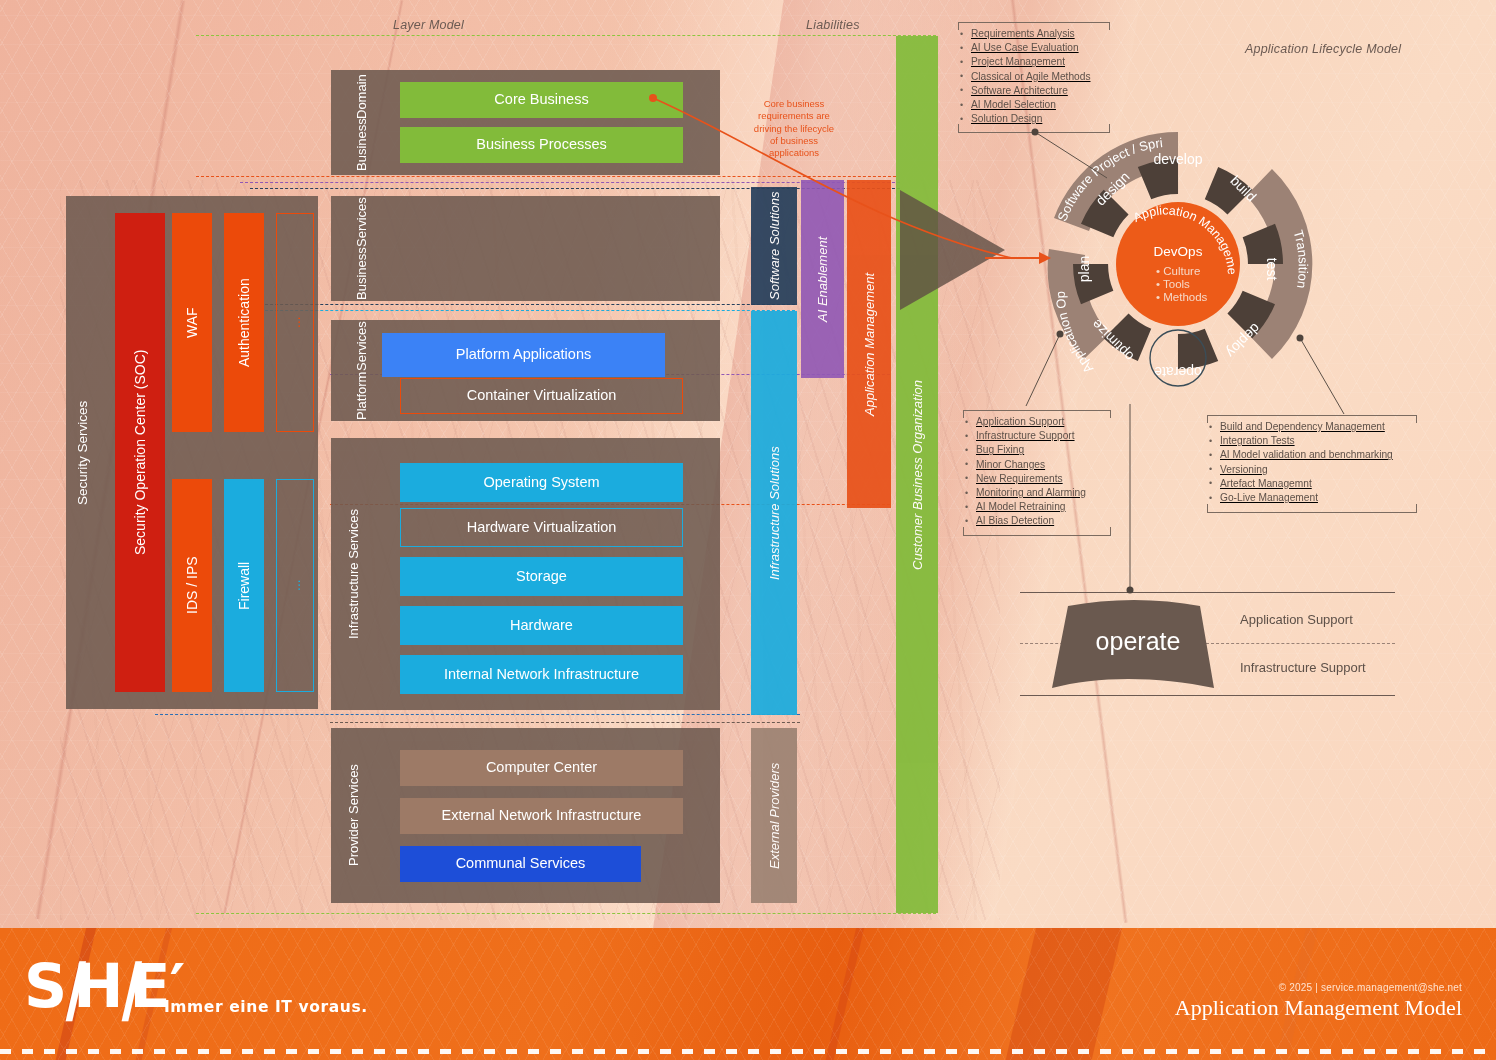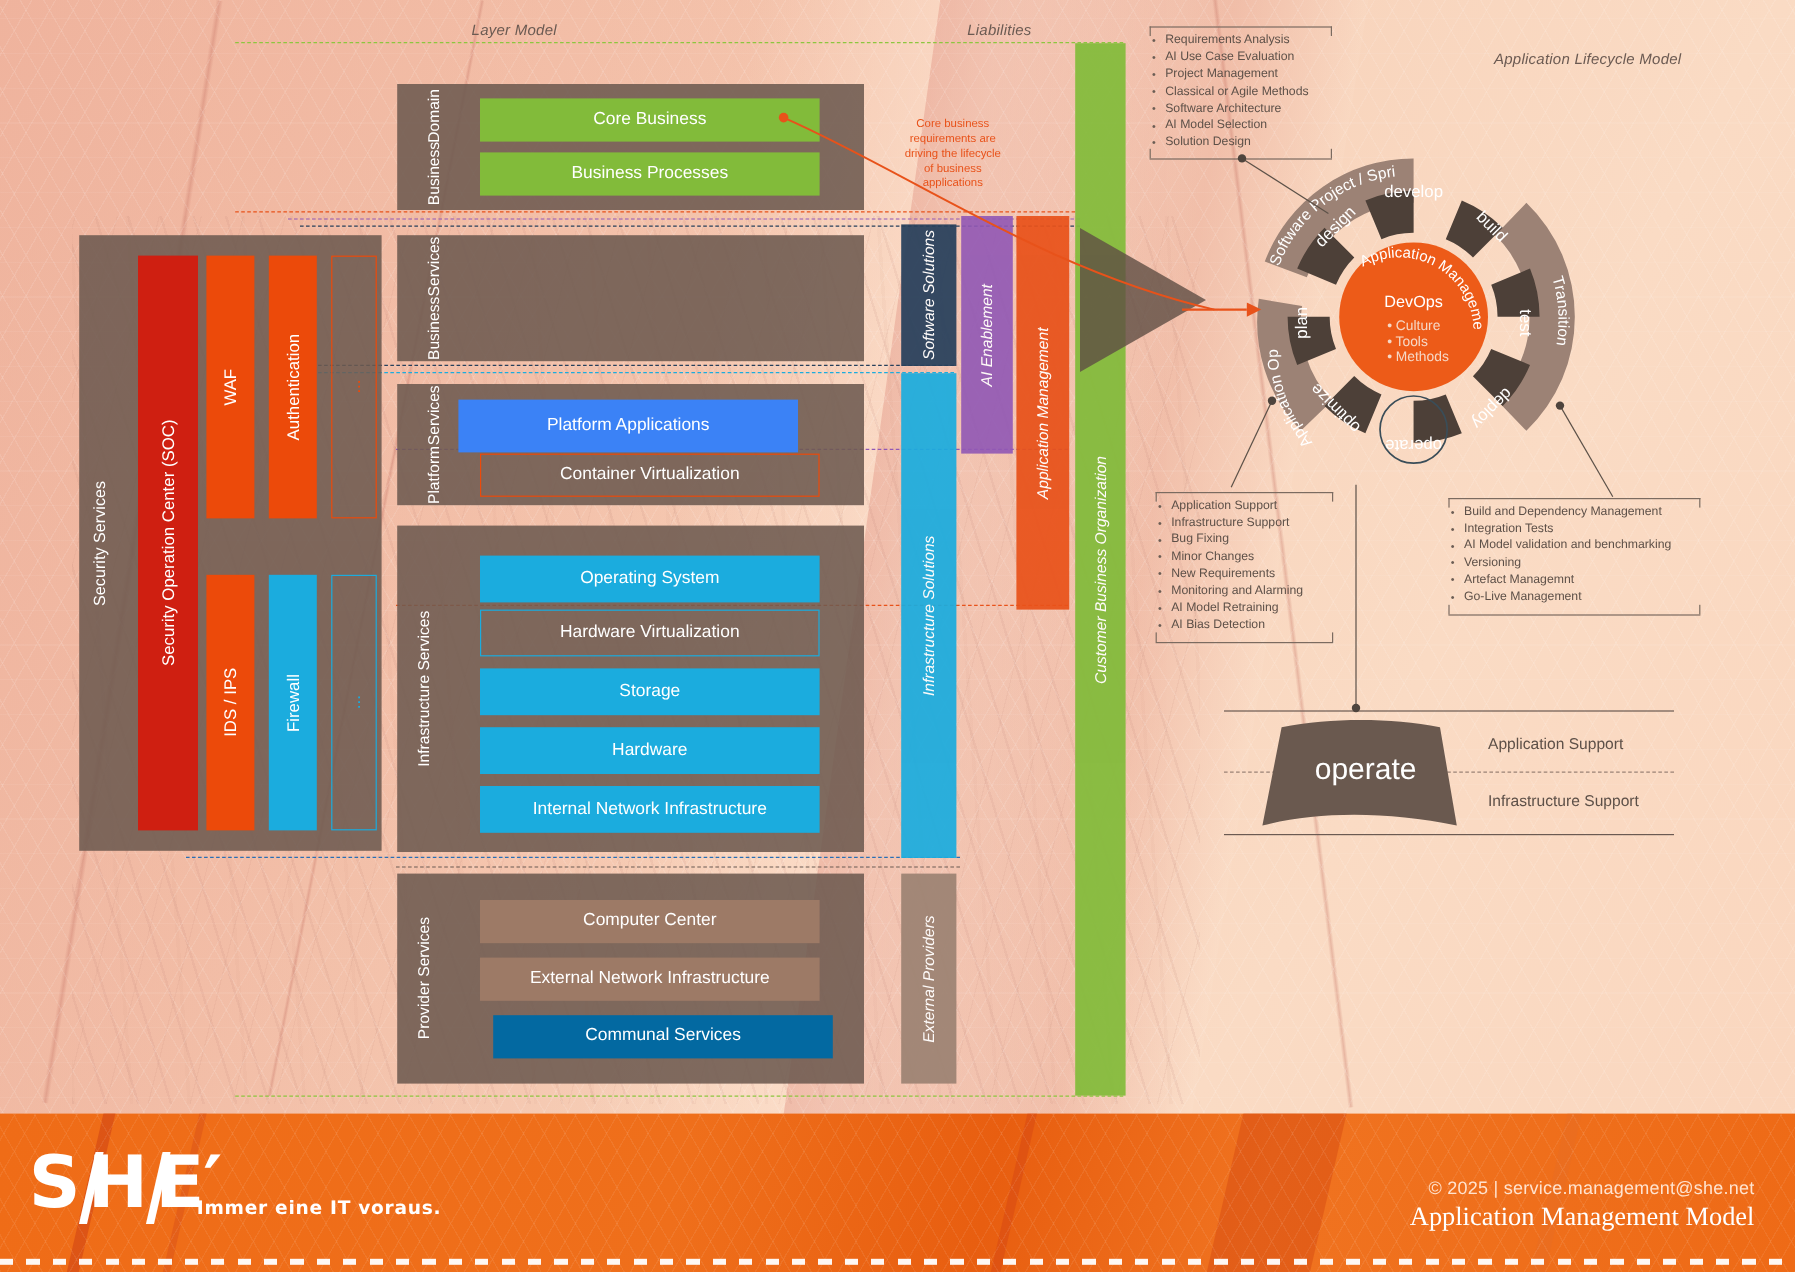--- a/index.html
+++ b/index.html
@@ -74,21 +74,21 @@
     position: absolute; display: flex; align-items: center; justify-content: center;
     color: #ffffff; font-size: 14px; writing-mode: vertical-rl; transform: rotate(180deg);
     white-space: nowrap;
   }
   .vbar.italic { font-style: italic; font-size: 13px; }
 
   
   .hline { position: absolute; height: 0; border-top-width: 1.4px; border-top-style: dashed; }
 
   
-  .callout { position: absolute; }
+  .callout { position: absolute; text-decoration: underline; }
   .callout ul { list-style: none; }
   .callout li {
     font-size: 10.2px; color: #5d5048; line-height: 14.2px;
     position: relative; padding-left: 13px; white-space: nowrap;
   }
   .callout li:before {
     content: "\2022"; position: absolute; left: 2px; top: -0.5px;
     color: #6b5d54; font-size: 9px;
   }
   .bracket-t, .bracket-b { position: absolute; height: 1px; background: #7b6b60; }
@@ -119,21 +119,21 @@
   .logo-txt {
     font-family: "DejaVu Sans", sans-serif; font-weight: 700; font-size: 60px;
     color: #fff; letter-spacing: -1px; line-height: 56px;
   }
   .logo-slash { display:inline-block; transform: skewX(-13deg); width: 7px; }
   .logo-tag {
     font-family: "DejaVu Sans", sans-serif; font-weight: 700; font-size: 15.5px;
     color:#fff; letter-spacing: .6px;
   }
   #fright { position: absolute; right: 34px; top: 54px; text-align: right; }
-  .f-copy { font-size: 15px; color: #ffe3cf; letter-spacing: .2px; }
+  .f-copy { font-size: 10px; color: #ffe3cf; letter-spacing: .2px; }
   .f-title { font-family: "Liberation Serif", serif; font-size: 22px; color: #fff; margin-top: 2px; }
 </style>
 </head>
 <body>
 
 <div id="bg">
   <div class="bg-base"></div>
   <div class="bg-shade-a"></div>
   <div class="bg-shade-b"></div>
   <div class="bg-shade-c"></div>
@@ -209,21 +209,21 @@
   <div class="bar" style="left:69px;top:70px;width:283px;height:39px;background:transparent;border:1.3px solid #1bacde;">Hardware Virtualization</div>
   <div class="bar" style="left:69px;top:119px;width:283px;height:39px;background:#1bacde;">Storage</div>
   <div class="bar" style="left:69px;top:217px;width:283px;height:39px;background:#1bacde;">Internal Network Infrastructure</div>
   <div class="bar" style="left:69px;top:168px;width:283px;height:39px;background:#1bacde;">Hardware</div>
 </div>
 
 <div class="panel" style="left:331px;top:728px;width:389px;height:175px;">
   <div class="vlabel" style="left:10px;top:0;width:26px;height:175px;font-size:13px;">Provider Services</div>
   <div class="bar" style="left:69px;top:70px;width:283px;height:36px;background:#9d7a66;">External  Network Infrastructure</div>
   <div class="bar" style="left:69px;top:22px;width:283px;height:36px;background:#9d7a66;">Computer Center</div>
-  <div class="bar" style="left:80px;top:118px;width:283px;height:36px;background:#0369a1;">Communal Services</div>
+  <div class="bar" style="left:69px;top:118px;width:241px;height:36px;background:#1d4ed8;">Communal Services</div>
 </div>
 
 <div class="vbar italic" style="left:751px;top:187px;width:46px;height:118px;background:#27405c;opacity:.93;">Software Solutions</div>
 <div class="vbar italic" style="left:801px;top:180px;width:43px;height:198px;background:#9158b5;opacity:.9;">AI Enablement</div>
 <div class="vbar italic" style="left:847px;top:180px;width:44px;height:328px;background:#e8521a;opacity:.93;">Application Management</div>
 <div class="vbar italic" style="left:751px;top:311px;width:46px;height:404px;background:#1bacde;opacity:.93;">Infrastructure Solutions</div>
 <div class="vbar italic" style="left:751px;top:728px;width:46px;height:175px;background:#9d8373;opacity:.93;">External Providers</div>
 <div class="vbar italic" style="left:896px;top:36px;width:42px;height:877px;background:#82bb3a;opacity:.93;">Customer Business Organization</div>
 
 <div style="position:absolute;left:900px;top:190px;width:0;height:0;border-top:60px solid transparent;border-bottom:60px solid transparent;border-left:105px solid rgba(95,77,68,0.80);"></div>

